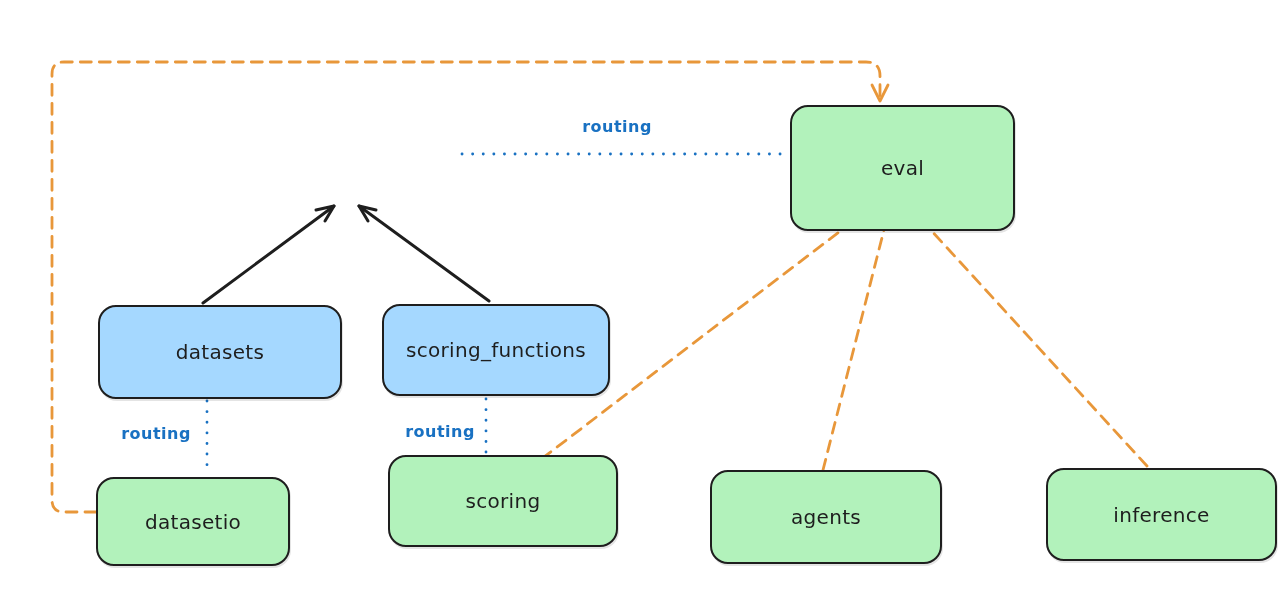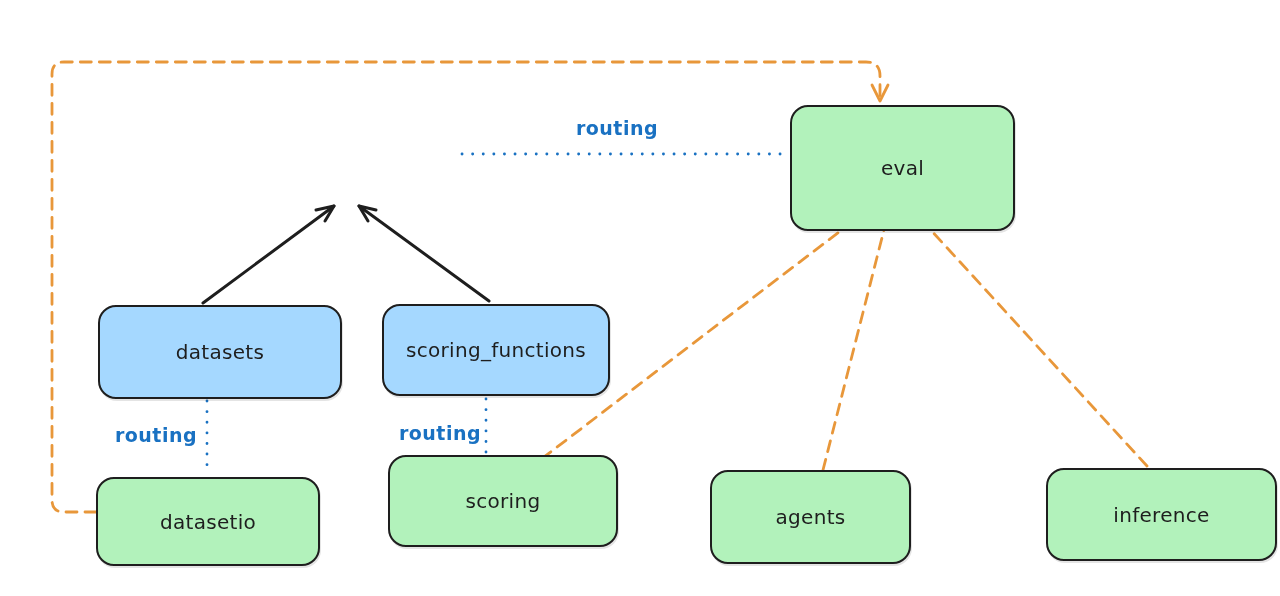--- a/index.html
+++ b/index.html
@@ -27,21 +27,21 @@
     color: #1e1e1e;
     letter-spacing: 0.3px;
     box-shadow: 1px 2px 0 rgba(30,30,30,0.12);
   }
   .node.blue  { background: #a5d8ff; }
   .node.green { background: #b2f2bb; }
   .edge-label {
     position: absolute;
     color: #1971c2;
     font-weight: 700;
-    font-size: 19px;
+    font-size: 16px;
     text-align: center;
     letter-spacing: 0.5px;
   }
 </style>
 </head>
 <body>
 
 <div class="canvas">
 
   <svg class="connectors" viewBox="0 0 1280 596" fill="none" xmlns="http://www.w3.org/2000/svg">
@@ -80,29 +80,29 @@
   </div>
 
   <div class="node blue" style="left:98px; top:305px; width:244px; height:94px;">
     <span>datasets</span>
   </div>
 
   <div class="node blue" style="left:382px; top:304px; width:228px; height:92px;">
     <span>scoring_functions</span>
   </div>
 
-  <div class="node green" style="left:96px; top:477px; width:224px; height:89px;">
+  <div class="node green" style="left:96px; top:477px; width:194px; height:89px;">
     <span>datasetio</span>
   </div>
 
   <div class="node green" style="left:388px; top:455px; width:230px; height:92px;">
     <span>scoring</span>
   </div>
 
-  <div class="node green" style="left:710px; top:470px; width:201px; height:94px;">
+  <div class="node green" style="left:710px; top:470px; width:232px; height:94px;">
     <span>agents</span>
   </div>
 
   <div class="node green" style="left:1022px; top:468px; width:231px; height:93px;margin-left:24px;">
     <span>inference</span>
   </div>
 
   <div class="edge-label" style="left:557px; top:117px; width:120px;">routing</div>
 
   <div class="edge-label" style="left:106px; top:424px; width:100px;">routing</div>

